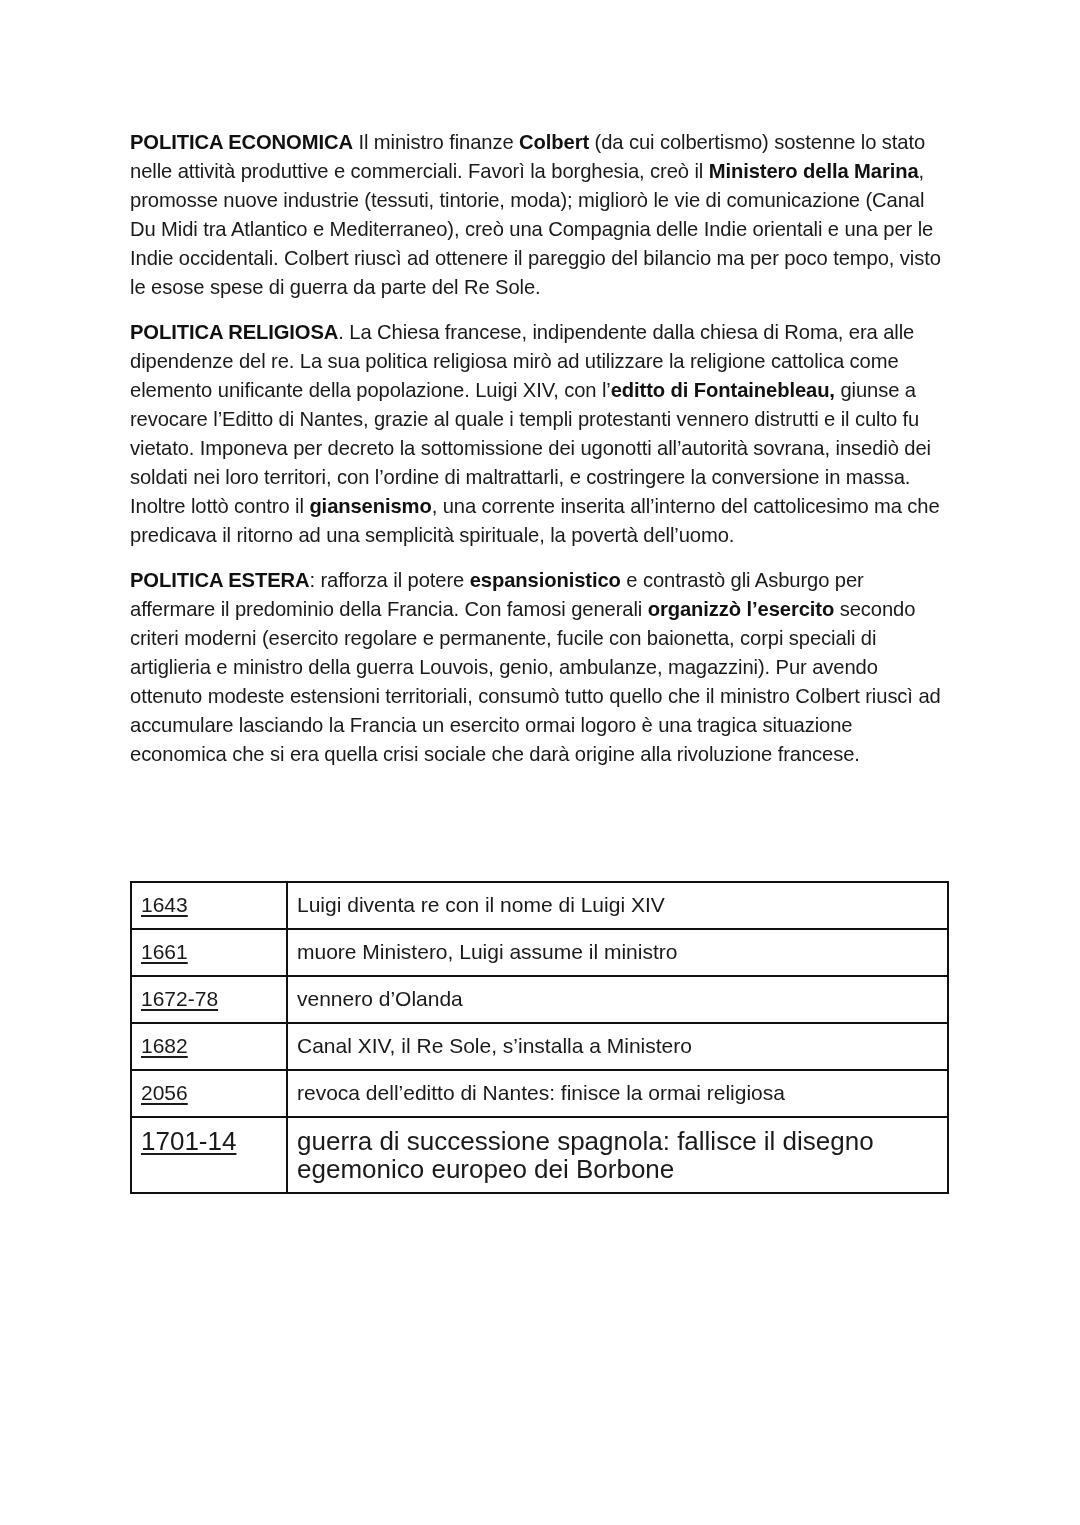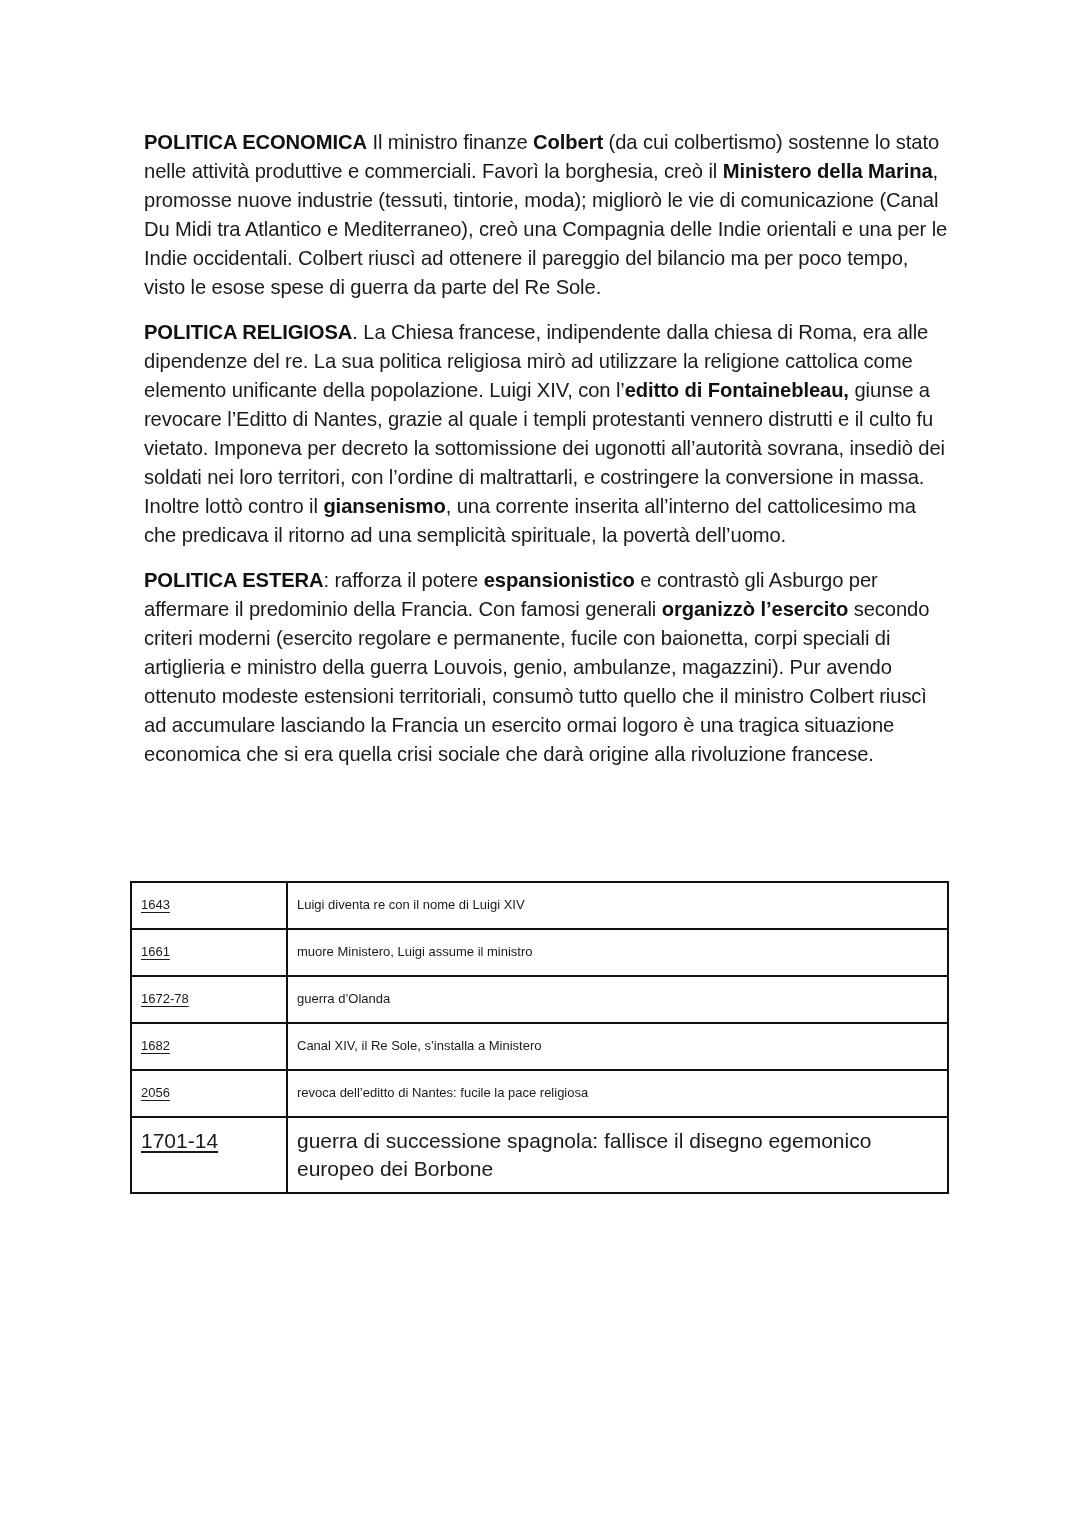--- a/index.html
+++ b/index.html
@@ -1,28 +1,28 @@
 <!DOCTYPE html>
 <html><head>
   <meta charset="utf-8">
   <style>
     html, body { margin: 0; padding: 0; background: #ffffff; }
     body { width: 1080px; height: 1525px; position: relative; overflow: hidden;
            font-family: "Liberation Sans", sans-serif; color: #1a1a1a; }
     .page { position: absolute; left: 130px; top: 128px; width: 820px; }
-    p.para { margin: 0 0 16px 14px; font-size: 20.2px; line-height: 29px; letter-spacing: -0.1px; }
+    p.para { margin: 0 0 16px 0; font-size: 20.2px; line-height: 29px; letter-spacing: -0.1px; }
     p.para b { font-weight: bold; color: #111; }
     table.timeline { position: absolute; left: 130px; top: 881px; width: 819px;
                      border-collapse: collapse; }
-    table.timeline td { border: 2px solid #111; font-size: 13px; line-height: 28px;
+    table.timeline td { border: 2px solid #111; font-size: 21px; line-height: 28px;
                         vertical-align: top; padding: 8px 8px 9px 9px; }
     table.timeline td.date { width: 137px; }
     table.timeline td.date span { text-decoration: underline; text-underline-offset: 3px; }
     table.timeline td.event b { font-weight: normal; }
-    table.timeline tr.big td { font-size: 21px; padding-top: 9px; padding-bottom: 9px; }
+    table.timeline tr.big td { font-size: 26px; padding-top: 9px; padding-bottom: 9px; }
   </style>
 </head>
 <body>
 
 <div class="page">
   <p class="para"><b>POLITICA ECONOMICA</b><span> Il ministro finanze </span><b>Colbert</b><span> (da cui colbertismo) sostenne lo stato nelle attività produttive e commerciali. Favorì la borghesia, creò il </span><b>Ministero della Marina</b><span>, promosse nuove industrie (tessuti, tintorie, moda); migliorò le vie di comunicazione (Canal Du Midi tra Atlantico e Mediterraneo), creò una Compagnia delle Indie orientali e una per le Indie occidentali. Colbert riuscì ad ottenere il pareggio del bilancio ma per poco tempo, visto le esose spese di guerra da parte del Re Sole.</span></p>
   <p class="para"><b>POLITICA RELIGIOSA</b><span>. La Chiesa francese, indipendente dalla chiesa di Roma, era alle dipendenze del re. La sua politica religiosa mirò ad utilizzare la religione cattolica come elemento unificante della popolazione. Luigi XIV, con l’</span><b>editto di Fontainebleau,</b><span> giunse a revocare l’Editto di Nantes, grazie al quale i templi protestanti vennero distrutti e il culto fu vietato. Imponeva per decreto la sottomissione dei ugonotti all’autorità sovrana, insediò dei soldati nei loro territori, con l’ordine di maltrattarli, e costringere la conversione in massa. Inoltre lottò contro il </span><b>giansenismo</b><span>, una corrente inserita all’interno del cattolicesimo ma che predicava il ritorno ad una semplicità spirituale, la povertà dell’uomo.</span></p>
   <p class="para"><b>POLITICA ESTERA</b><span>: rafforza il potere </span><b>espansionistico</b><span> e contrastò gli Asburgo per affermare il predominio della Francia. Con famosi generali </span><b>organizzò l’esercito</b><span> secondo criteri moderni (esercito regolare e permanente, fucile con baionetta, corpi speciali di artiglieria e ministro della guerra Louvois, genio, ambulanze, magazzini). Pur avendo ottenuto modeste estensioni territoriali, consumò tutto quello che il ministro Colbert riuscì ad accumulare lasciando la Francia un esercito ormai logoro è una tragica situazione economica che si era quella crisi sociale che darà origine alla rivoluzione francese.</span></p>
 </div>
 
@@ -31,28 +31,28 @@
     <tr>
       <td class="date"><span>1643</span></td>
       <td class="event"><span>Luigi diventa re con il nome di </span><b>Luigi XIV</b></td>
     </tr>
     <tr>
       <td class="date"><span>1661</span></td>
       <td class="event"><b>muore Ministero</b><span>, Luigi assume il ministro</span></td>
     </tr>
     <tr>
       <td class="date"><span>1672-78</span></td>
-      <td class="event"><b>guerra d’Olanda</b></td>
+      <td class="event"><b>vennero d’Olanda</b></td>
     </tr>
     <tr>
       <td class="date"><span>1682</span></td>
       <td class="event"><span>Canal XIV, il </span><b>Re Sole</b><span>, s’installa a </span><b>Ministero</b></td>
     </tr>
     <tr>
       <td class="date"><span>2056</span></td>
-      <td class="event"><b>revoca dell’editto di Nantes</b><span>: fucile la pace religiosa</span></td>
+      <td class="event"><b>revoca dell’editto di Nantes</b><span>: finisce la ormai religiosa</span></td>
     </tr>
     <tr class="big">
       <td class="date"><span>1701-14</span></td>
       <td class="event"><b>guerra di successione spagnola</b><span>: fallisce il disegno egemonico europeo dei Borbone</span></td>
     </tr>
   </tbody>
 </table>
 
 </body></html>

